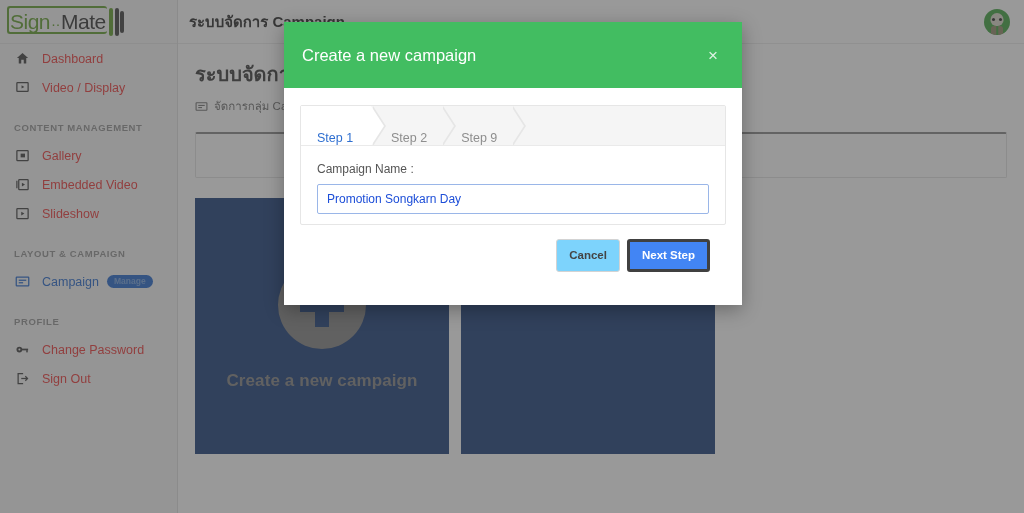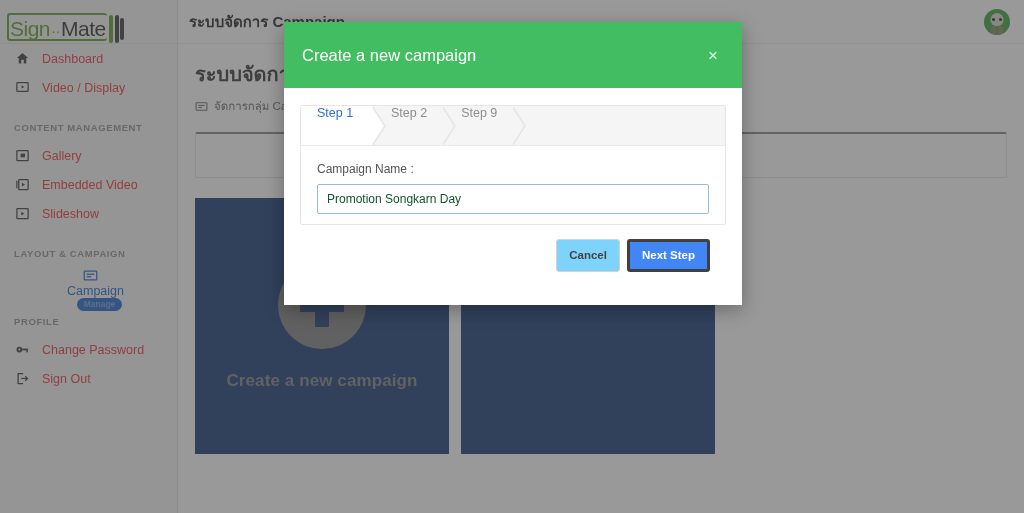--- a/index.html
+++ b/index.html
@@ -17,21 +17,21 @@
 
   
   #sidebar {
     position: absolute; left: 0; top: 0;
     width: 178px; height: 513px;
     background: #f7f7f7;
     border-right: 1px solid #e2e2e2;
   }
   #logo-area {
     height: 44px;
-    display: flex; align-items: flex-end;
+    display: flex; align-items: center;
     padding-left: 10px;
     border-bottom: 1px solid #e8e8e8;
   }
   .logo-wrap { position: relative; display: flex; align-items: center; }
   .logo-text {
     font-size: 21px; font-weight: 400; letter-spacing: -0.5px;
     font-family: "Liberation Sans", sans-serif;
   }
   .logo-sign { color: #6aa437; }
   .logo-dot  { color: #6aa437; font-size: 15px; padding: 0 1px; }
@@ -60,21 +60,21 @@
     font-size: 9.5px; font-weight: bold; letter-spacing: 0.6px;
     color: #9a9a9a; text-transform: uppercase;
     padding: 20px 0 8px 14px;
   }
   .nav-item {
     display: flex; align-items: center;
     height: 29px; padding-left: 14px;
     font-size: 12.5px; color: #ef4444;
     cursor: pointer;
   }
-  .nav-item.active { color: #2f6fd0; flex-direction: column; }
+  .nav-item.active { color: #2f6fd0; }
   .nav-icon {
     width: 17px; height: 17px; margin-right: 11px;
     display: inline-flex; align-items: center; justify-content: center;
     flex: 0 0 17px;
   }
   .nav-icon svg { display:block; }
   .nav-label { white-space: nowrap; }
   .nav-badge {
     margin-left: 8px;
     background: #2f6fd0; color: #7ea8e0;
@@ -206,21 +206,21 @@
     background: #fff;
   }
   #steps {
     display: flex; height: 40px;
     background: #fafafa;
     border-bottom: 1px solid #eaeaea;
     overflow: hidden;
   }
   .step {
     position: relative;
-    display: flex; align-items: flex-start;
+    display: flex; align-items: flex-end;
     padding: 0 14px 0 20px;
     font-size: 12.5px; color: #8e8e8e;
     background: #f5f5f5;
     cursor: pointer;
     min-width: 70px;
   }
   .step:first-child { padding-left: 16px; background: #ffffff; color: #2f6fd0; }
   .step::after {
     content: ""; position: absolute;
     right: -13px; top: 0;
@@ -242,21 +242,21 @@
 
   #form-area { padding: 16px 16px 10px 16px; }
   #field-label {
     font-size: 12px; color: #555; margin-bottom: 8px;
   }
   #campaign-input {
     width: 100%; height: 30px;
     border: 1px solid #9ab6e8;
     border-radius: 2px;
     padding: 0 9px;
-    font-size: 12px; color: #14532d;
+    font-size: 12px; color: #1d4ed8;
     font-family: "Liberation Sans", sans-serif;
     outline: none;
   }
   #modal-actions {
     display: flex; justify-content: flex-end; gap: 7px;
     padding: 14px 16px 16px 16px;
   }
   .btn {
     font-size: 11.5px; font-weight: bold;
     padding: 6px 12px; border-radius: 3px;

